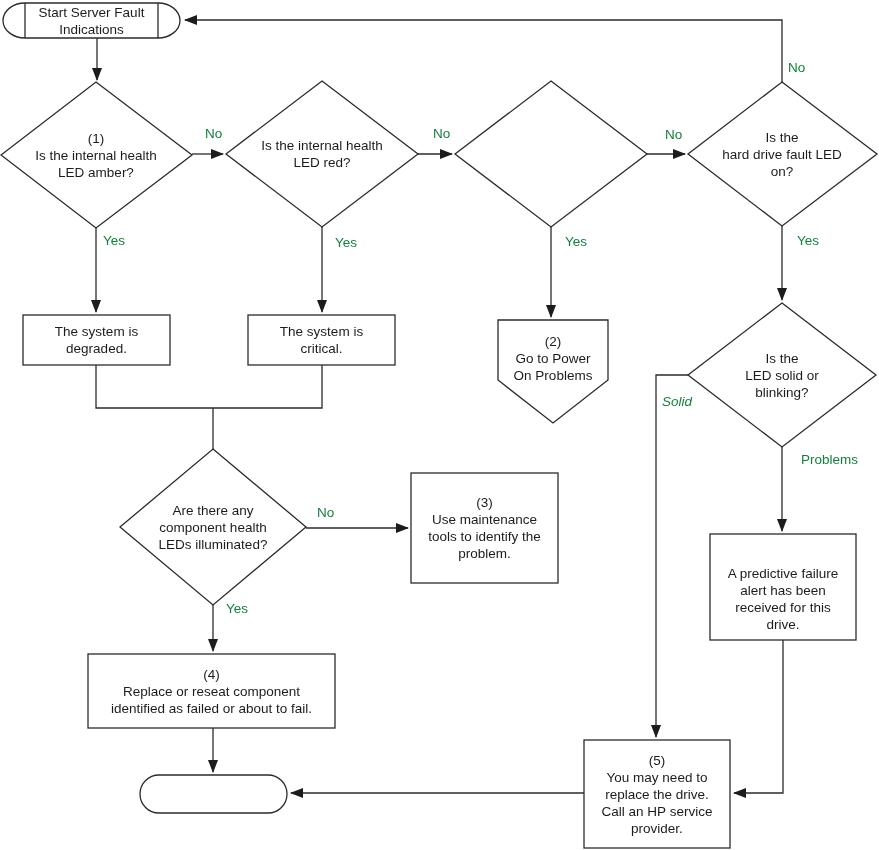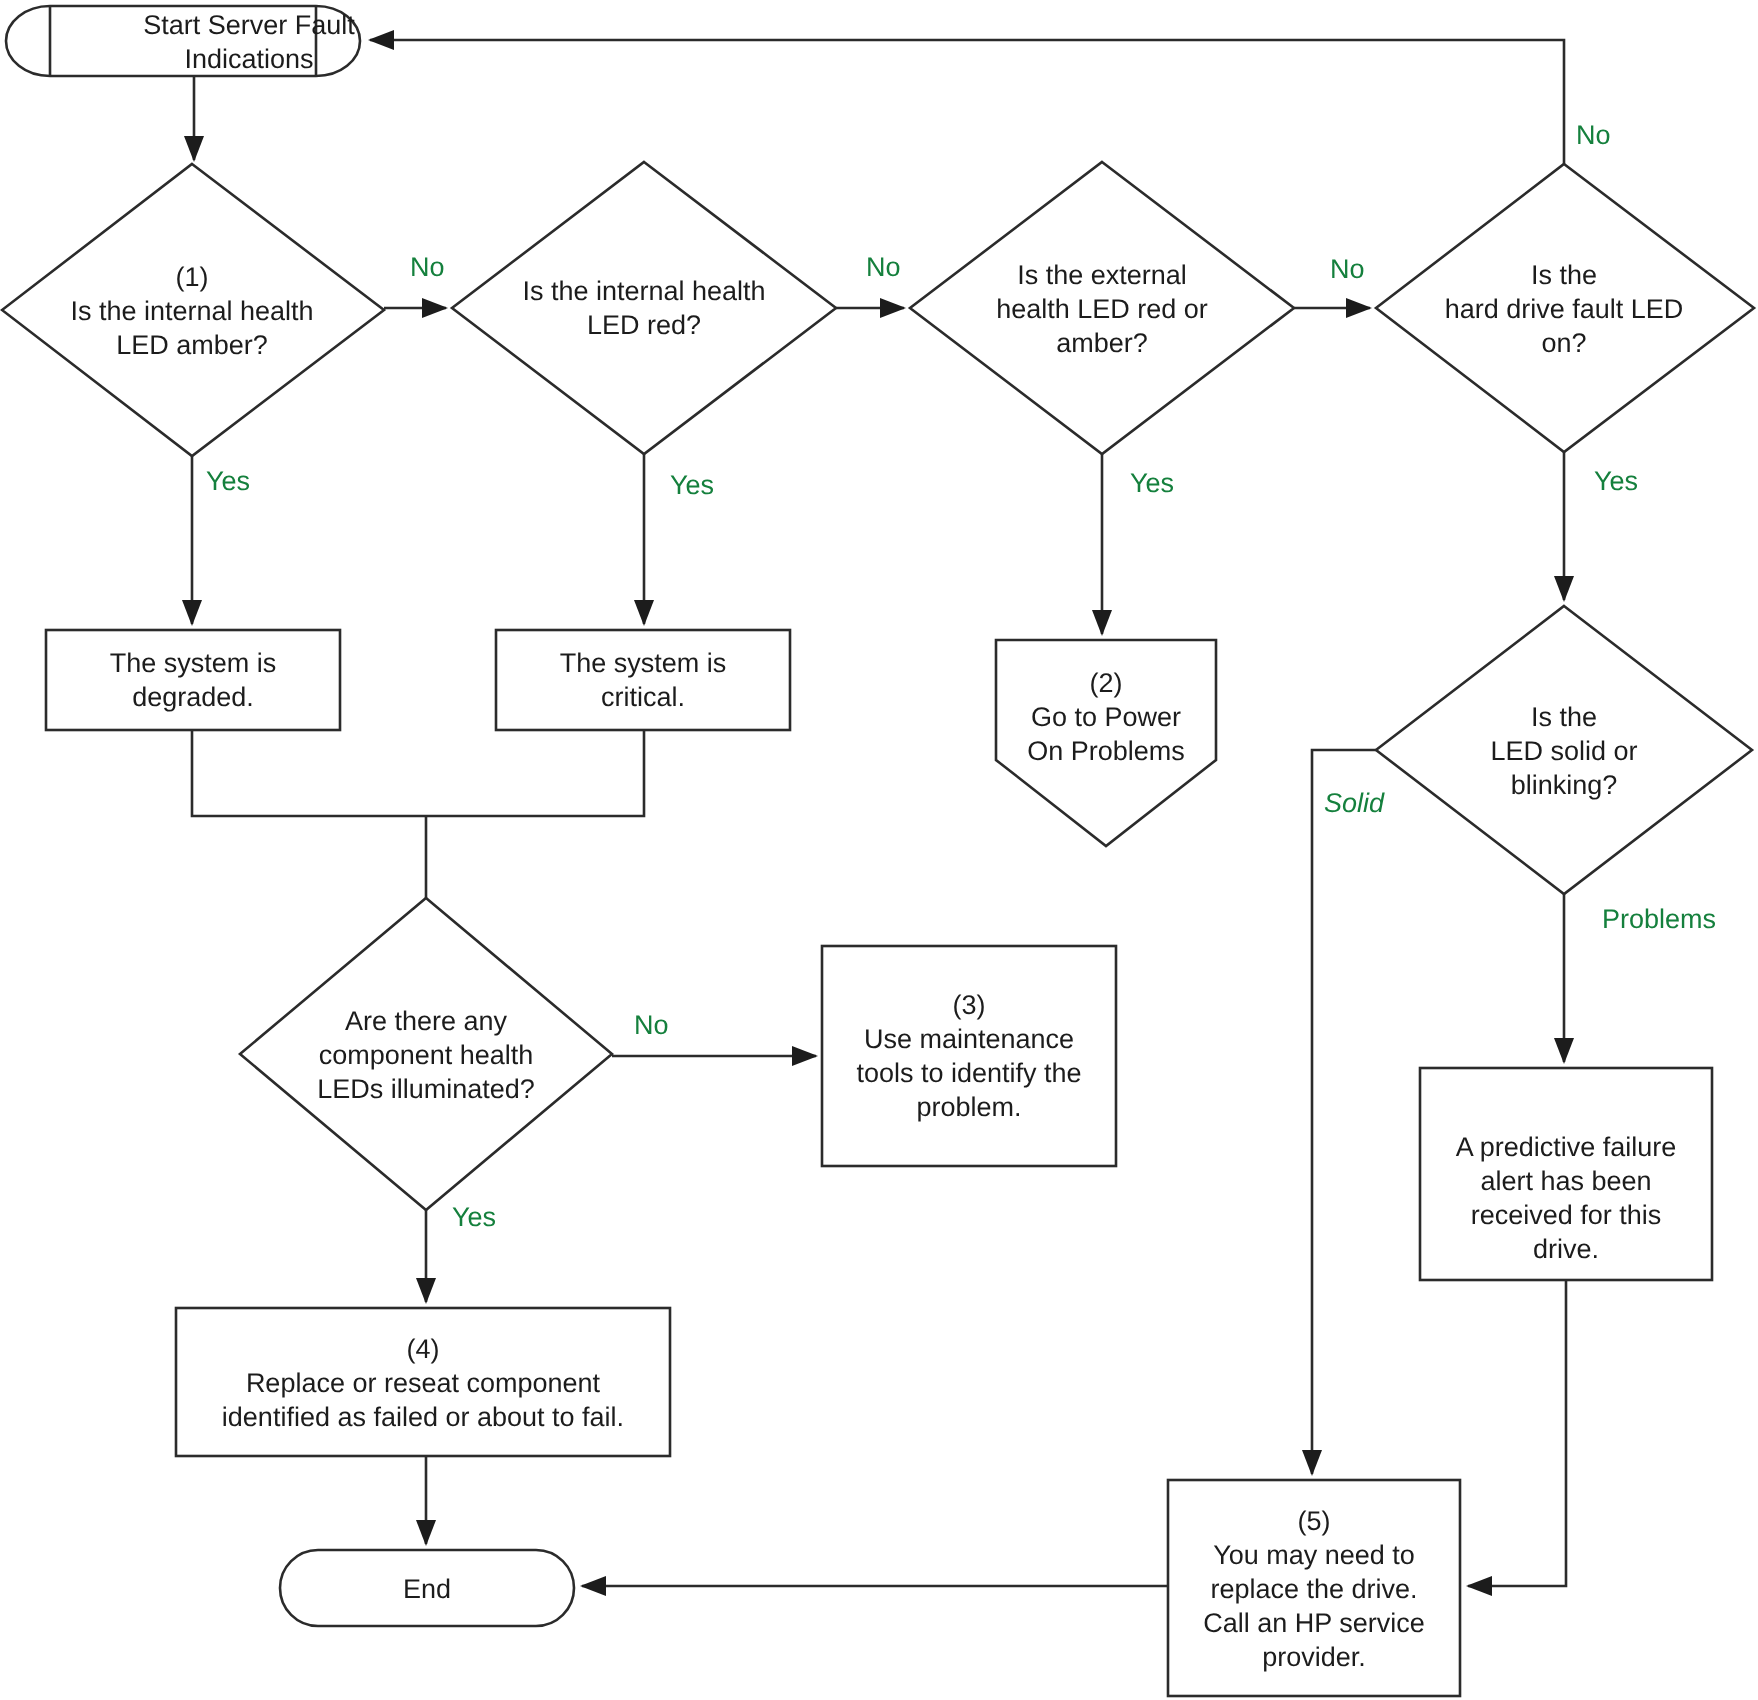--- a/index.html
+++ b/index.html
@@ -84,30 +84,27 @@
       <rect x="248" y="315" width="147" height="50"></rect>
       <rect x="411" y="473" width="147" height="110"></rect>
       <rect x="710" y="534" width="146" height="106"></rect>
       <rect x="88" y="654" width="247" height="74"></rect>
       <rect x="584" y="740" width="146" height="108"></rect>
 
       <polygon points="498,320 608,320 608,380 553,423 498,380"></polygon>
     </g>
   </svg>
 
-  <div class="node-label" style="left:25px; top:3px; width:133px; height:35px;padding-left:33px;">Start Server Fault
+  <div class="node-label" style="left:25px; top:3px; width:133px; height:35px;">Start Server Fault
 Indications</div>
   <div class="node-label" style="left:6px; top:112px; width:180px; height:86px;">(1)
 Is the internal health
 LED amber?</div>
   <div class="node-label" style="left:232px; top:112px; width:180px; height:84px;">Is the internal health
 LED red?</div>
-  <div class="node-label" style="left:461px; top:112px; width:180px; height:84px;">Is the external
-health LED red or
-amber?</div>
   <div class="node-label" style="left:692px; top:112px; width:180px; height:84px;">Is the
 hard drive fault LED
 on?</div>
   <div class="node-label" style="left:23px; top:315px; width:147px; height:50px;">The system is
 degraded.</div>
   <div class="node-label" style="left:248px; top:315px; width:147px; height:50px;">The system is
 critical.</div>
   <div class="node-label" style="left:498px; top:322px; width:110px; height:72px;">(2)
 Go to Power
 On Problems</div>
@@ -121,21 +118,20 @@
   <div class="node-label" style="left:689px; top:333px; width:186px; height:84px;">Is the
 LED solid or
 blinking?</div>
   <div class="node-label" style="left:710px; top:534px; width:146px; height:130px;">A predictive failure
 alert has been
 received for this
 drive.</div>
   <div class="node-label" style="left:88px; top:654px; width:247px; height:74px;">(4)
 Replace or reseat component
 identified as failed or about to fail.</div>
-  <div class="node-label" style="left:140px; top:775px; width:147px; height:38px;">End</div>
   <div class="node-label" style="left:584px; top:742px; width:146px; height:104px;">(5)
 You may need to
 replace the drive.
 Call an HP service
 provider.</div>
 
   <span class="edge-label" style="left:205px; top:126px;">No</span>
   <span class="edge-label" style="left:103px; top:233px;">Yes</span>
   <span class="edge-label" style="left:433px; top:126px;">No</span>
   <span class="edge-label" style="left:335px; top:235px;">Yes</span>

